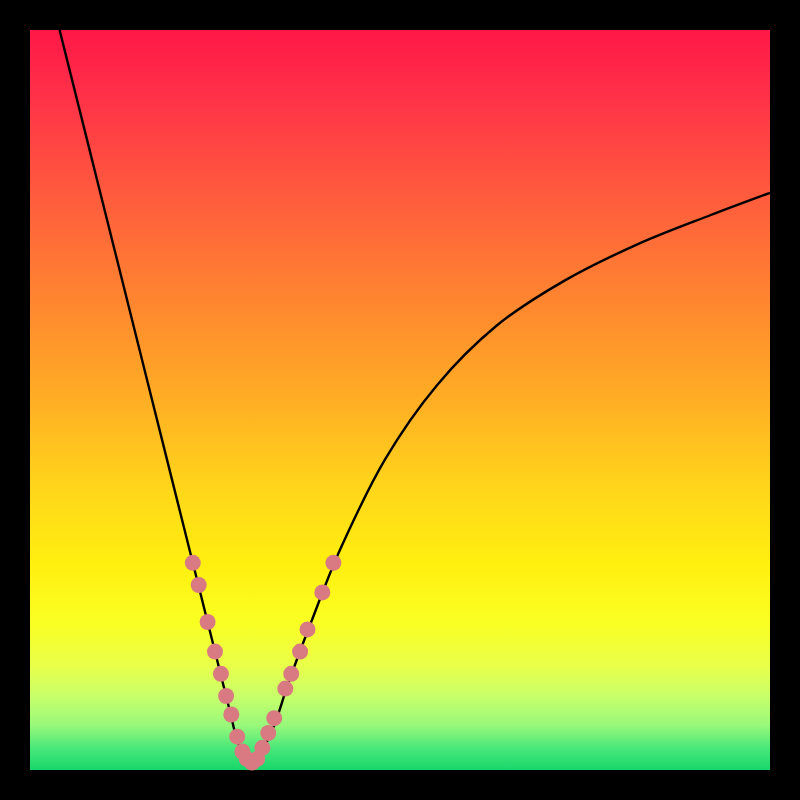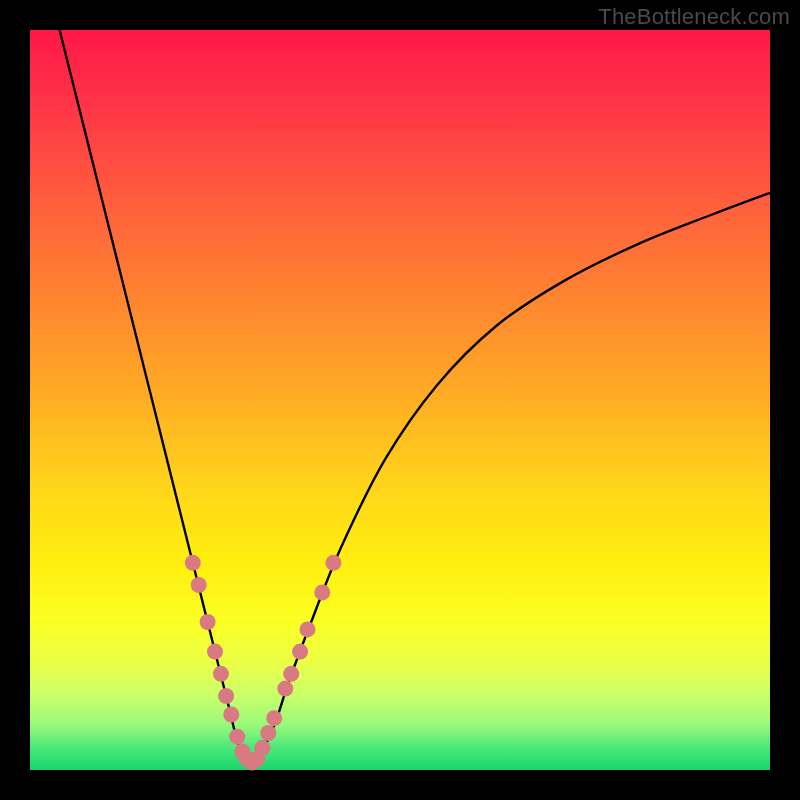--- a/index.html
+++ b/index.html
@@ -87,14 +87,13 @@
           <circle cx="244.20000000000002" cy="688.2" r="8" fill="#d97a82"></circle>
           <circle cx="255.29999999999998" cy="658.6" r="8" fill="#d97a82"></circle>
           <circle cx="261.21999999999997" cy="643.8" r="8" fill="#d97a82"></circle>
           <circle cx="270.09999999999997" cy="621.6" r="8" fill="#d97a82"></circle>
           <circle cx="277.5" cy="599.4" r="8" fill="#d97a82"></circle>
           <circle cx="292.3" cy="562.4" r="8" fill="#d97a82"></circle>
           <circle cx="303.4" cy="532.8" r="8" fill="#d97a82"></circle>
         </g>
     </svg>
   </div>
-  <div class="watermark">TheBottleneck.com</div>
 </div>
 
 </body></html>

